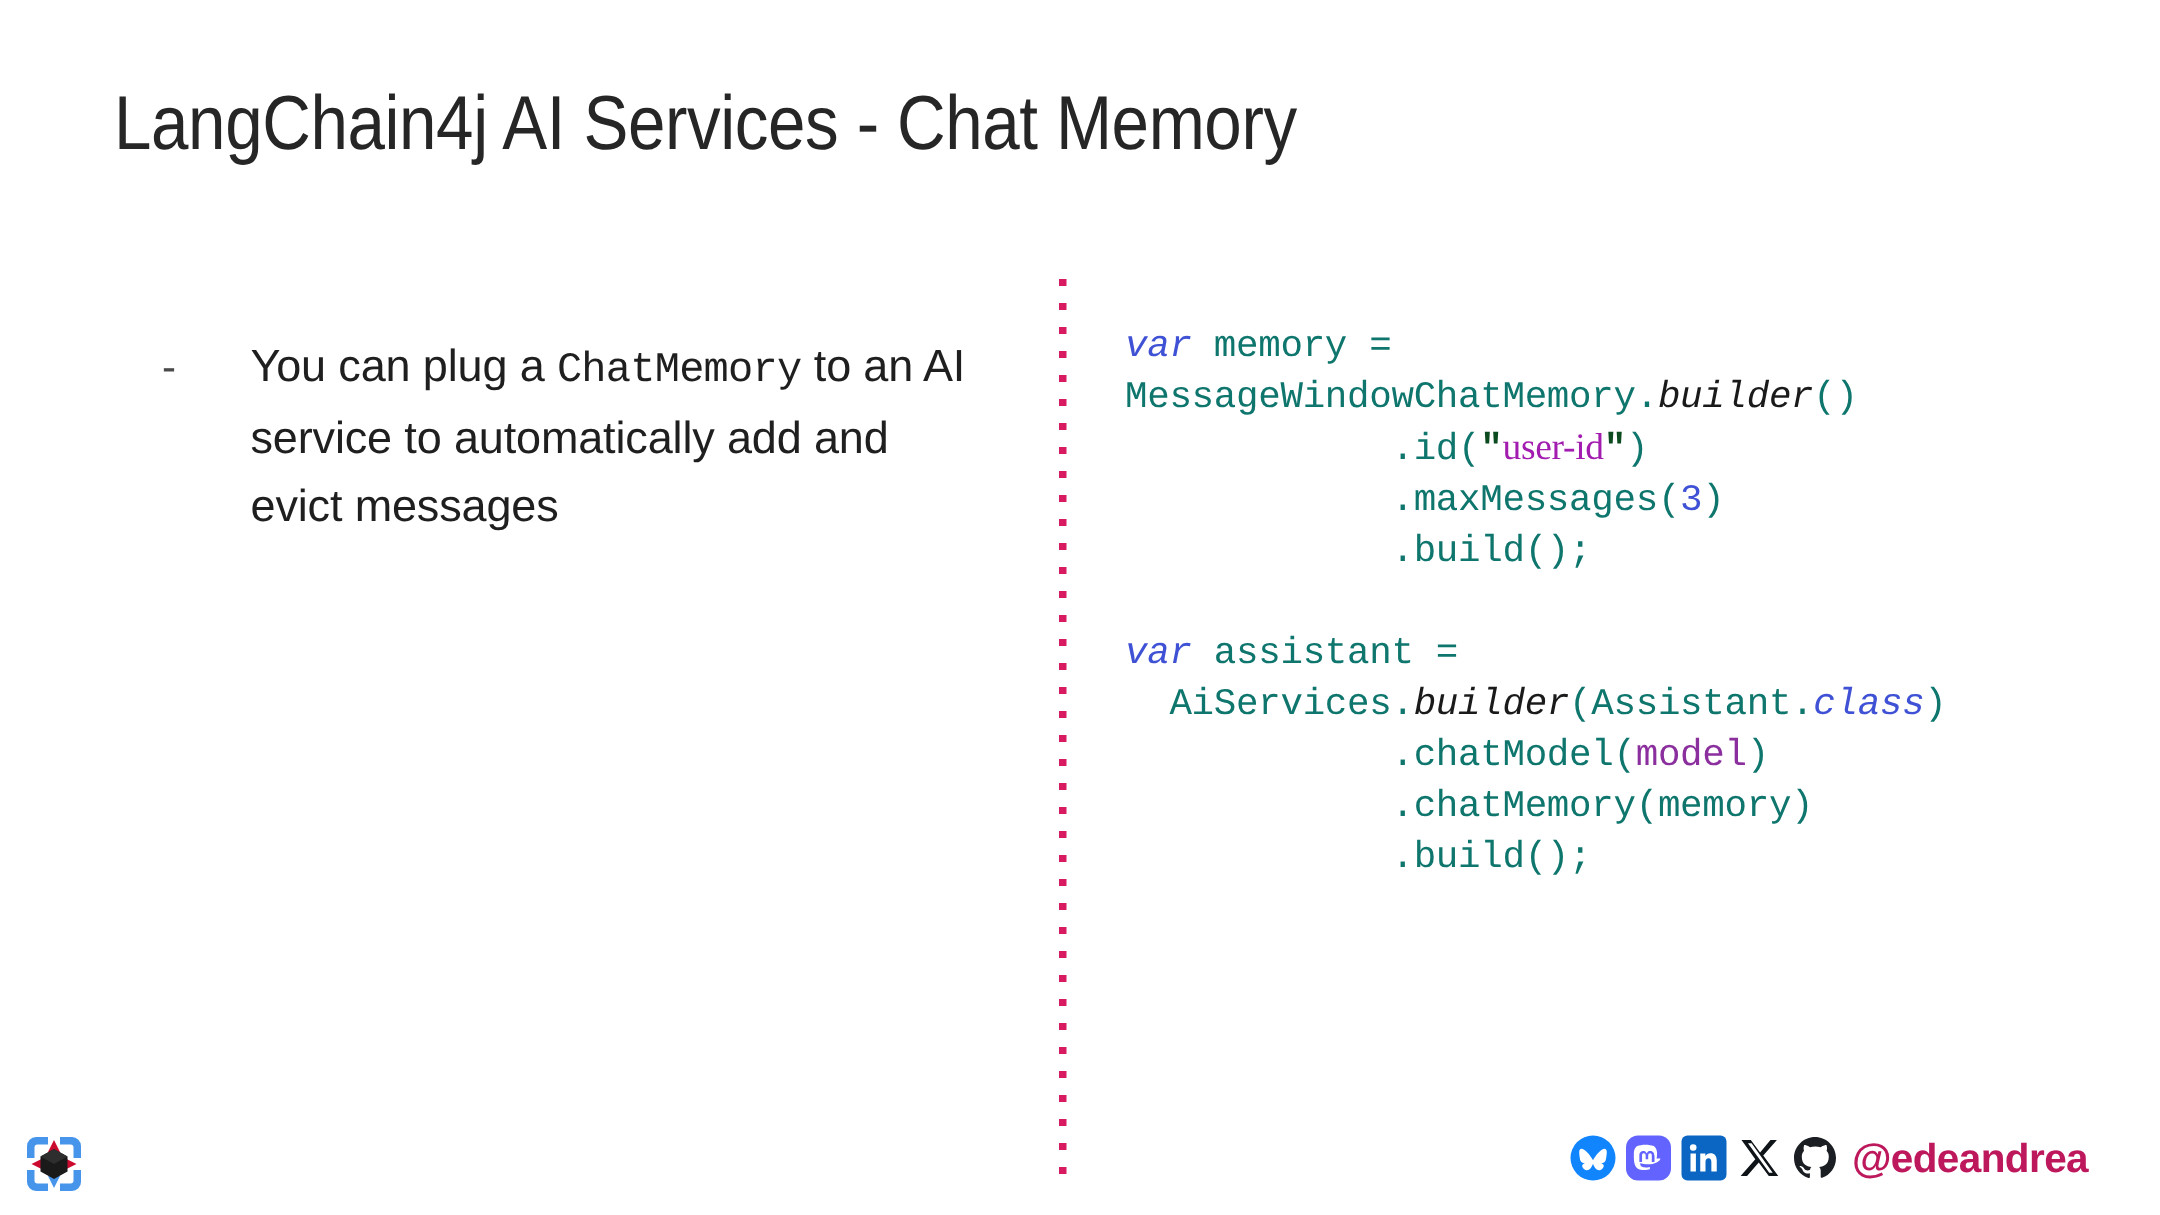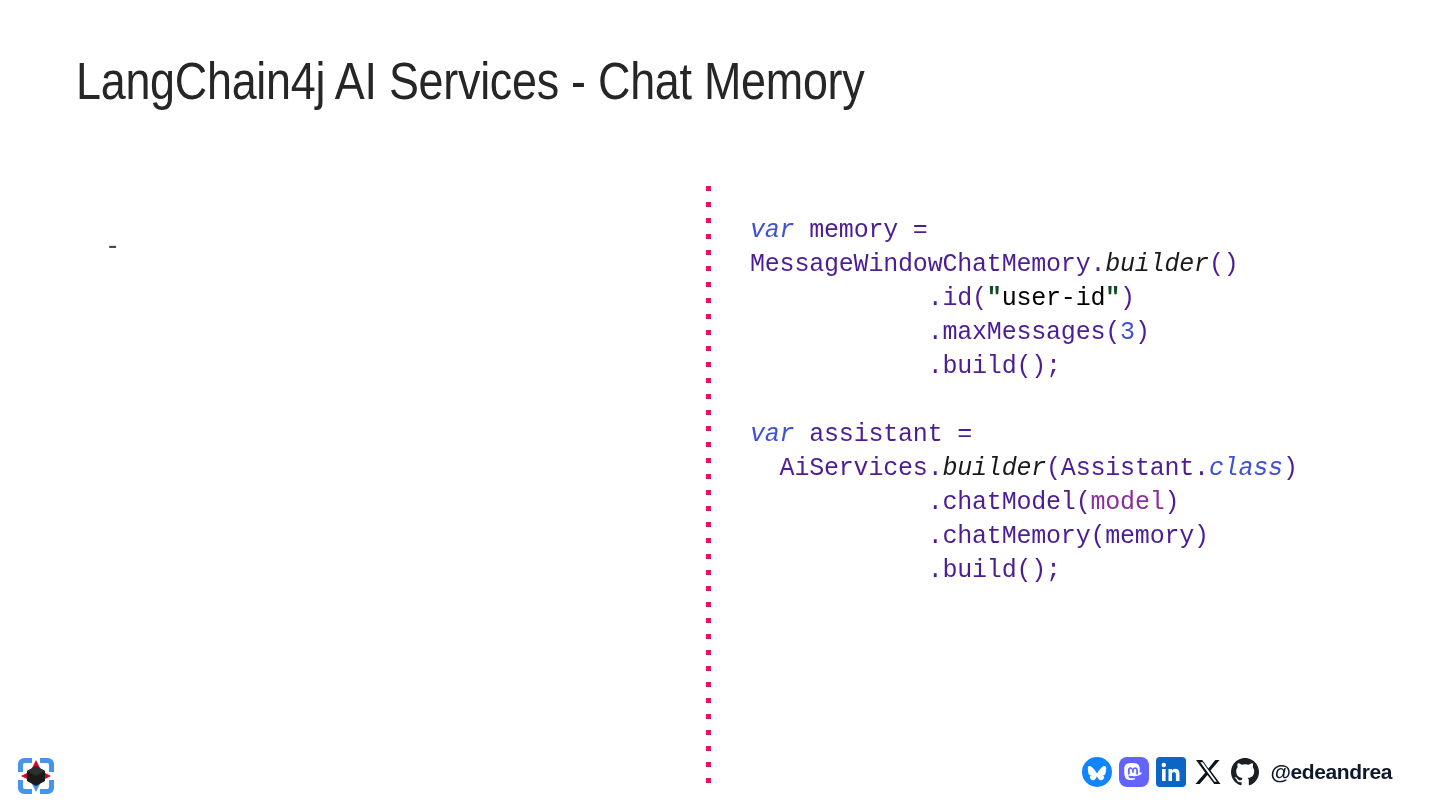--- a/index.html
+++ b/index.html
@@ -93,25 +93,25 @@
     line-height: 34px;
     color: #1a1a1a;
     white-space: pre;
     letter-spacing: -0.2px;
   }
   .code-line { white-space: pre; min-height: 34px; }
   .blank-line { height: 34px; }
 
   .tok-kw   { color: #3f51d4; font-style: italic; }
   .tok-num  { color: #3f51d4; }
-  .tok-str  { color: #000000; }
+  .tok-str  { color: #a21caf; font-family: Liberation Serif, serif; }
   .tok-quot { color: #0c4b20; font-weight: bold; }
   .tok-ital { font-style: italic; text-align: center; }
   .tok-var  { color: #8b2f9e; margin-top: 36px; }
-  .tok-plain{ color: #4c1d95; }
+  .tok-plain{ color: #0f766e; }
 
   
   .brand-logo {
     position: absolute;
     left: 12px;
     top: 752px;
     width: 48px;
     height: 48px;
   }
 
@@ -126,35 +126,38 @@
   }
   .social-icon {
     width: 32px;
     height: 32px;
     display: block;
     flex: 0 0 auto;
   }
   .social-handle {
     margin-left: 4px;
     font-family: "Liberation Sans", sans-serif;
-    font-size: 21px;
+    font-size: 27px;
     font-weight: bold;
-    color: #0f172a;
+    color: #be185d;
     letter-spacing: -0.4px;
     white-space: nowrap;
   }
 </style>
 </head>
 <body>
 
 <div class="slide-title">LangChain4j AI Services - Chat Memory</div>
 
 <div class="bullet-list">
   <div class="bullet-item">
     <span class="bullet-marker">-</span>
+    <span class="bullet-text">
+      <span>You can plug a </span><span class="code-inline">ChatMemory</span><span> to an AI service to automatically add and evict messages</span>
+    </span>
   </div>
 </div>
 
 <div class="divider"></div>
 
 <div class="code-panel">
   <div class="code-block"><div class="code-line"><span class="tok-kw">var</span><span class="tok-plain"> memory =</span></div><div class="code-line"><span class="tok-plain">MessageWindowChatMemory.</span><span class="tok-ital">builder</span><span class="tok-plain">()</span></div><div class="code-line"><span class="tok-plain">            .id(</span><span class="tok-quot">"</span><span class="tok-str">user-id</span><span class="tok-quot">"</span><span class="tok-plain">)</span></div><div class="code-line"><span class="tok-plain">            .maxMessages(</span><span class="tok-num">3</span><span class="tok-plain">)</span></div><div class="code-line"><span class="tok-plain">            .build();</span></div></div>
   <div class="blank-line"></div>
   <div class="code-block"><div class="code-line"><span class="tok-kw">var</span><span class="tok-plain"> assistant =</span></div><div class="code-line"><span class="tok-plain">  AiServices.</span><span class="tok-ital">builder</span><span class="tok-plain">(Assistant.</span><span class="tok-kw">class</span><span class="tok-plain">)</span></div><div class="code-line"><span class="tok-plain">            .chatModel(</span><span class="tok-var">model</span><span class="tok-plain">)</span></div><div class="code-line"><span class="tok-plain">            .chatMemory(memory)</span></div><div class="code-line"><span class="tok-plain">            .build();</span></div></div>
 </div>

